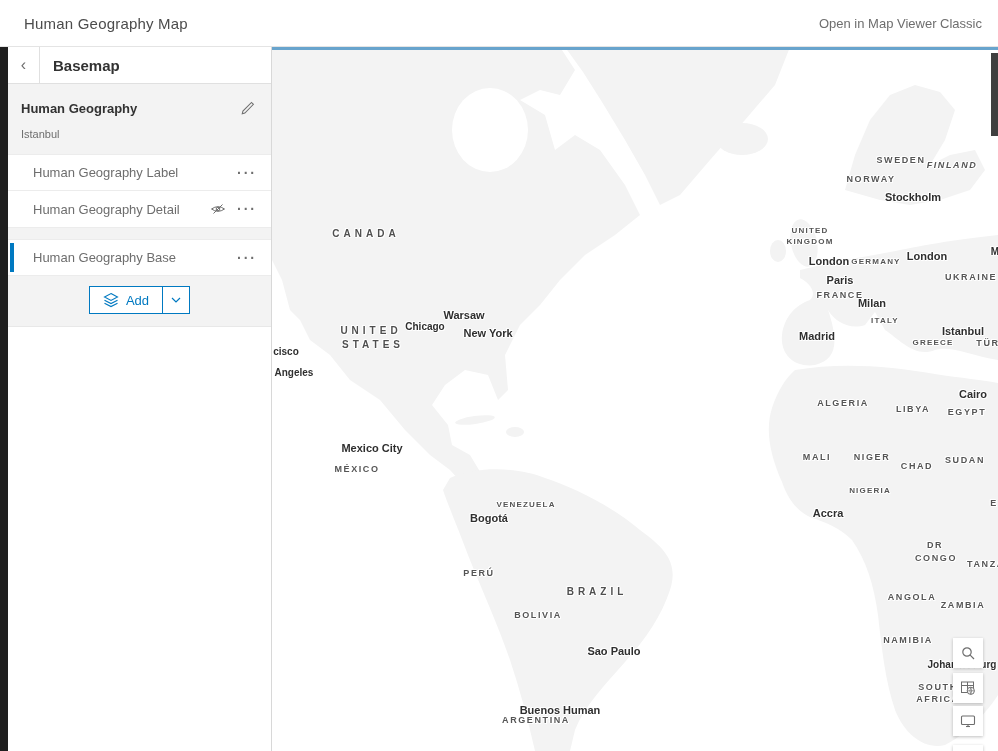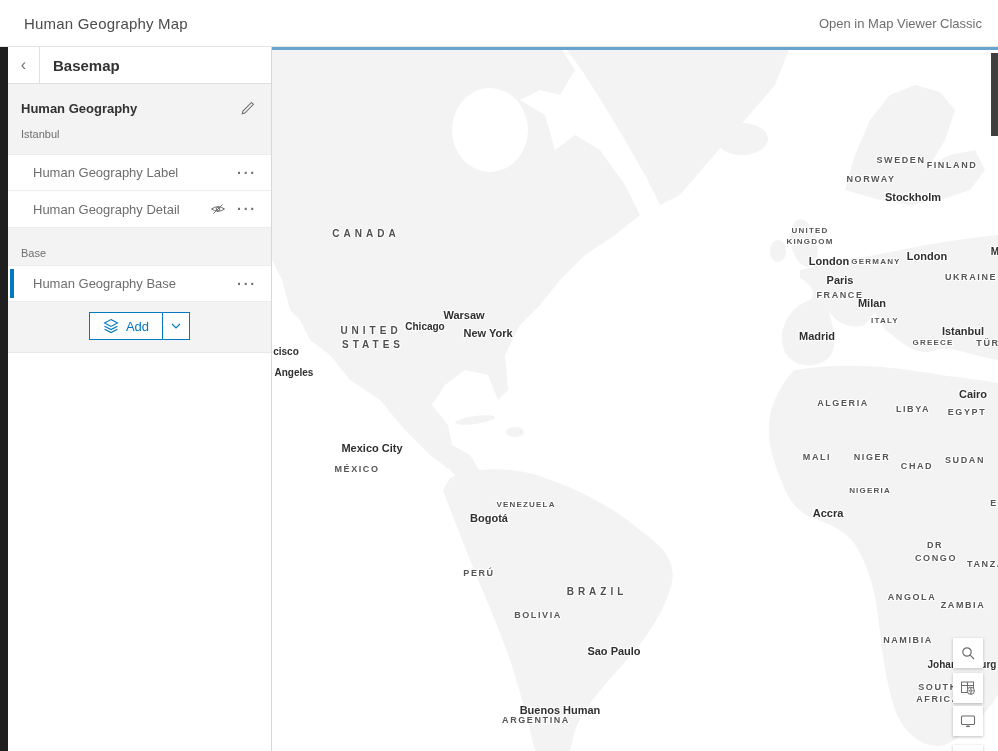--- a/index.html
+++ b/index.html
@@ -122,21 +122,20 @@
           <svg width="16" height="16" viewBox="0 0 16 16">
             <path d="M1.5 8 Q8 3.4 14.5 8 Q8 12.6 1.5 8 Z" fill="none" stroke="#6e6e6e" stroke-width="1"></path>
             <circle cx="8" cy="8" r="1.8" fill="none" stroke="#6e6e6e" stroke-width="1"></circle>
             <line x1="3.5" y1="12.5" x2="12.5" y2="3.5" stroke="#6e6e6e" stroke-width="1"></line>
           </svg>
         </span>
         <span class="dots-btn">···</span>
       </div>
 
       <div class="gap"></div>
-      <div class="section-label base">Base</div>
 
       <div class="layer-item first">
         <span class="sel-bar"></span>
         <span class="layer-label">Human Geography Base</span>
         <span class="dots-btn">···</span>
       </div>
 
       <div class="add-zone">
         <div class="add-split">
           <div class="add-main">
@@ -231,21 +230,21 @@
     </div>
   <div class="map-label country-lg" style="left: 94px; top: 183px;">CANADA</div>
       <div class="map-label country-lg" style="left: 99px; top: 280px;">UNITED</div>
       <div class="map-label country-lg" style="left: 101px; top: 294px;">STATES</div>
       <div class="map-label country-lg" style="left: 325px; top: 541px;">BRAZIL</div>
       <div class="map-label country" style="left: 85px; top: 397px; margin-top: 22px;">MÉXICO</div>
       <div class="map-label country" style="left: 207px; top: 523px;">PERÚ</div>
       <div class="map-label country" style="left: 266px; top: 565px;">BOLIVIA</div>
       <div class="map-label country" style="left: 264px; top: 670px;">ARGENTINA</div>
       <div class="map-label country" style="left: 629px; top: 110px;">SWEDEN</div>
-      <div class="map-label country" style="left: 680px; top: 115px;">FINLAND</div>
+      <div class="map-label country" style="left: 680px; top: 115px; font-style: italic;">FINLAND</div>
       <div class="map-label country" style="left: 599px; top: 129px;">NORWAY</div>
       <div class="map-label country" style="left: 568px; top: 245px;">FRANCE</div>
       <div class="map-label country" style="left: 699px; top: 227px;">UKRAINE</div>
       <div class="map-label country" style="left: 716px; top: 293px;">TÜR</div>
       <div class="map-label country" style="left: 571px; top: 353px;">ALGERIA</div>
       <div class="map-label country" style="left: 641px; top: 359px;">LIBYA</div>
       <div class="map-label country" style="left: 695px; top: 362px;">EGYPT</div>
       <div class="map-label country" style="left: 545px; top: 407px;">MALI</div>
       <div class="map-label country" style="left: 600px; top: 407px;">NIGER</div>
       <div class="map-label country" style="left: 645px; top: 416px;">CHAD</div>

